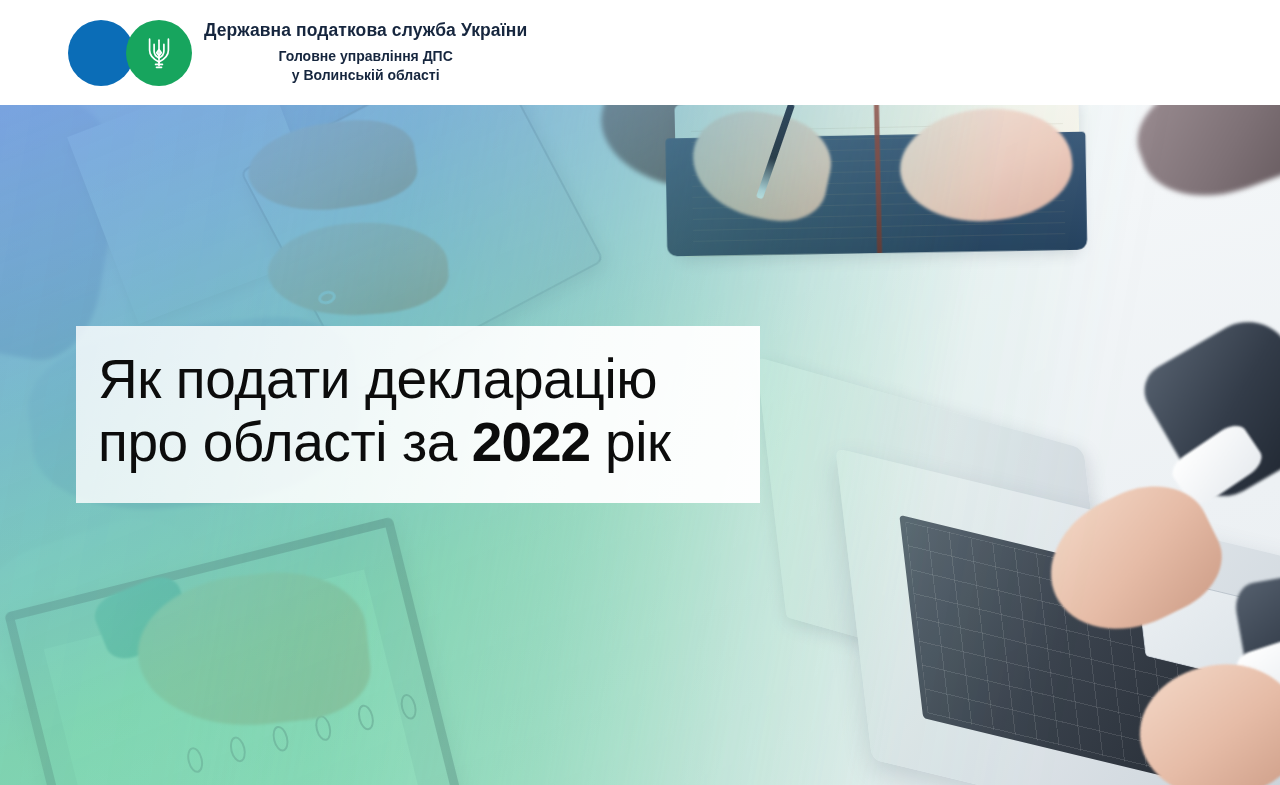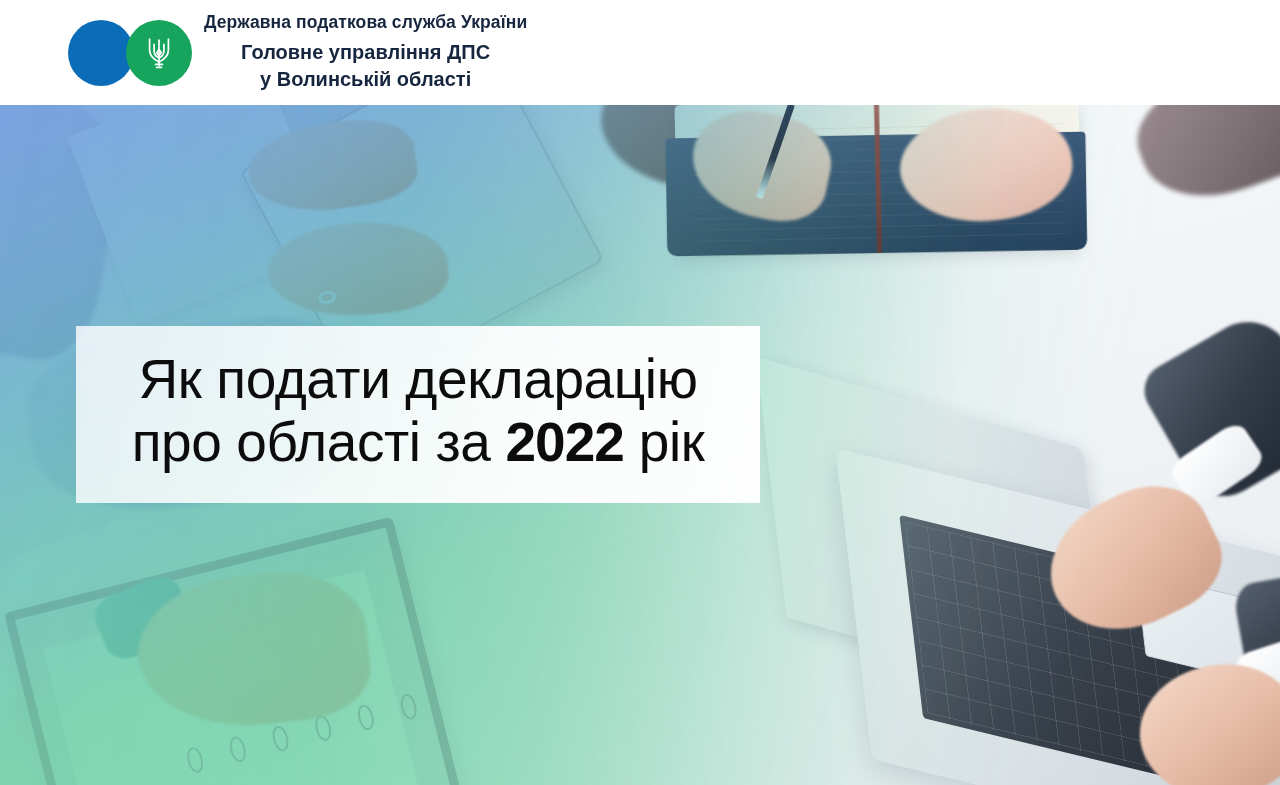--- a/index.html
+++ b/index.html
@@ -47,21 +47,21 @@
   #trident-icon { display:block; width:28px; height:34px; }
 
   #brand-text { margin-left:12px; color:#16263E; }
   #brand-line1 {
     font-size:17.5px; font-weight:bold;
     letter-spacing:.1px; line-height:1.25;
     margin-bottom:5px;
     white-space:nowrap;
   }
   .brand-sub {
-    font-size:20px; font-weight:bold;
+    font-size:14px; font-weight:bold;
     line-height:1.34;
     white-space:nowrap;
   }
 
   
   #hero {
     position:absolute; left:0; top:105px;
     width:1280px; height:680px;
     overflow:hidden;
     background:#F2F5F7;
@@ -343,21 +343,20 @@
     position:absolute; left:76px; top:221px;
     width:684px; height:177px;
     background:linear-gradient(104deg,
         rgba(255,255,255,.80) 0%,
         rgba(255,255,255,.88) 34%,
         rgba(255,255,255,.95) 68%,
         rgba(255,255,255,.97) 100%);
     z-index:30;
     display:flex; flex-direction:column; justify-content:center;
     padding:0 22px 8px 22px;
-    align-items:center;
   }
   .title-line {
     color:#0C0C0C;
     font-size:55px;
     font-weight:400;
     line-height:1.14;
     letter-spacing:-.4px;
     white-space:nowrap;
   }
   #title-year { font-weight:bold; letter-spacing:-1px; }

